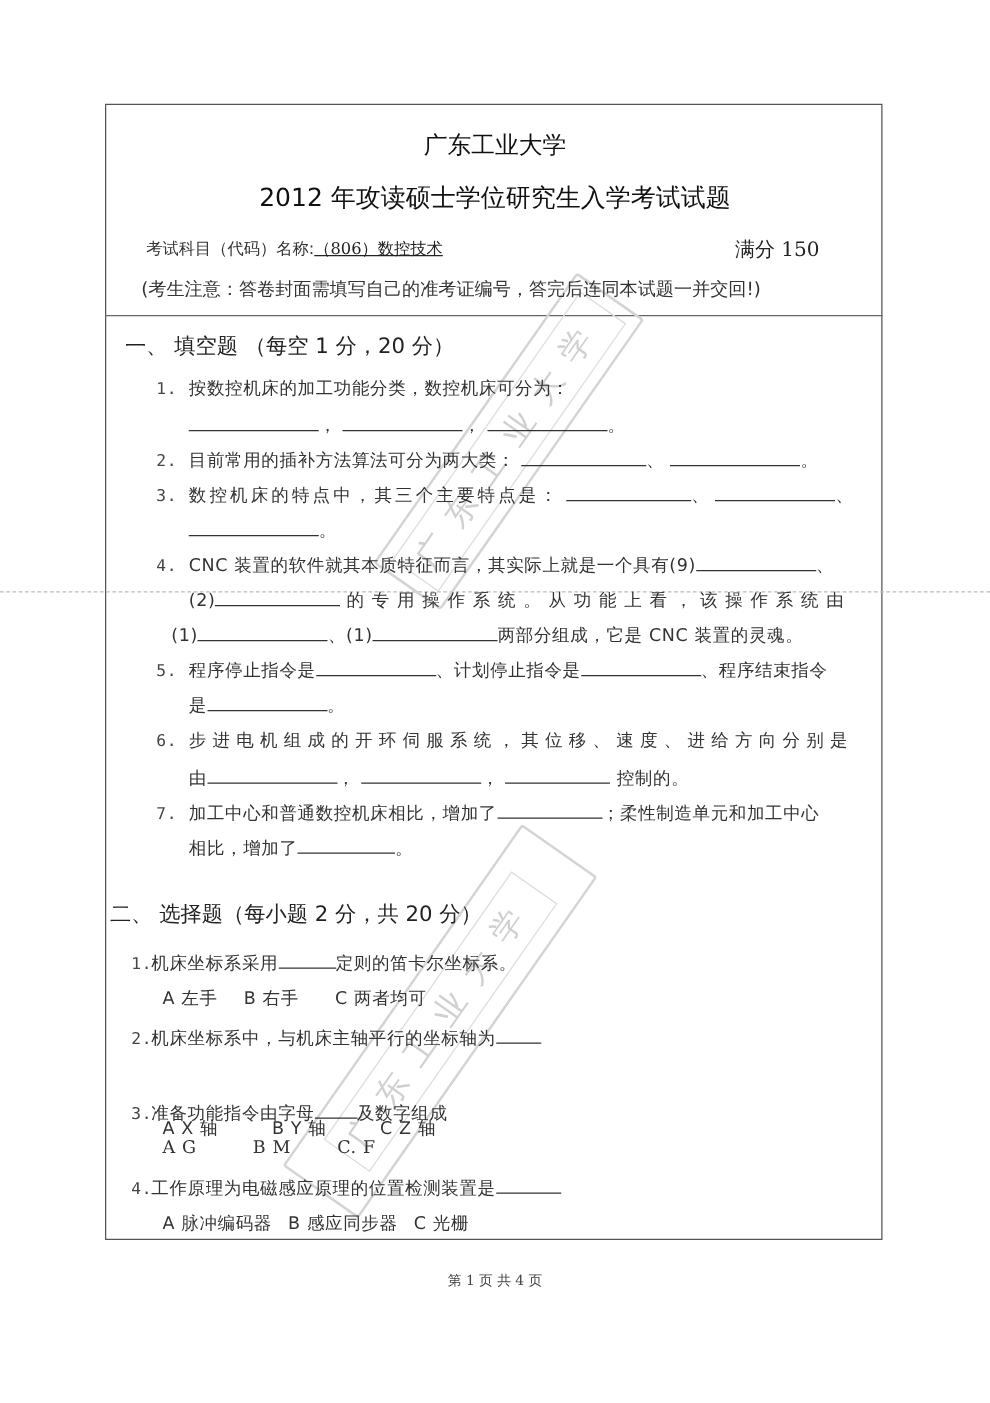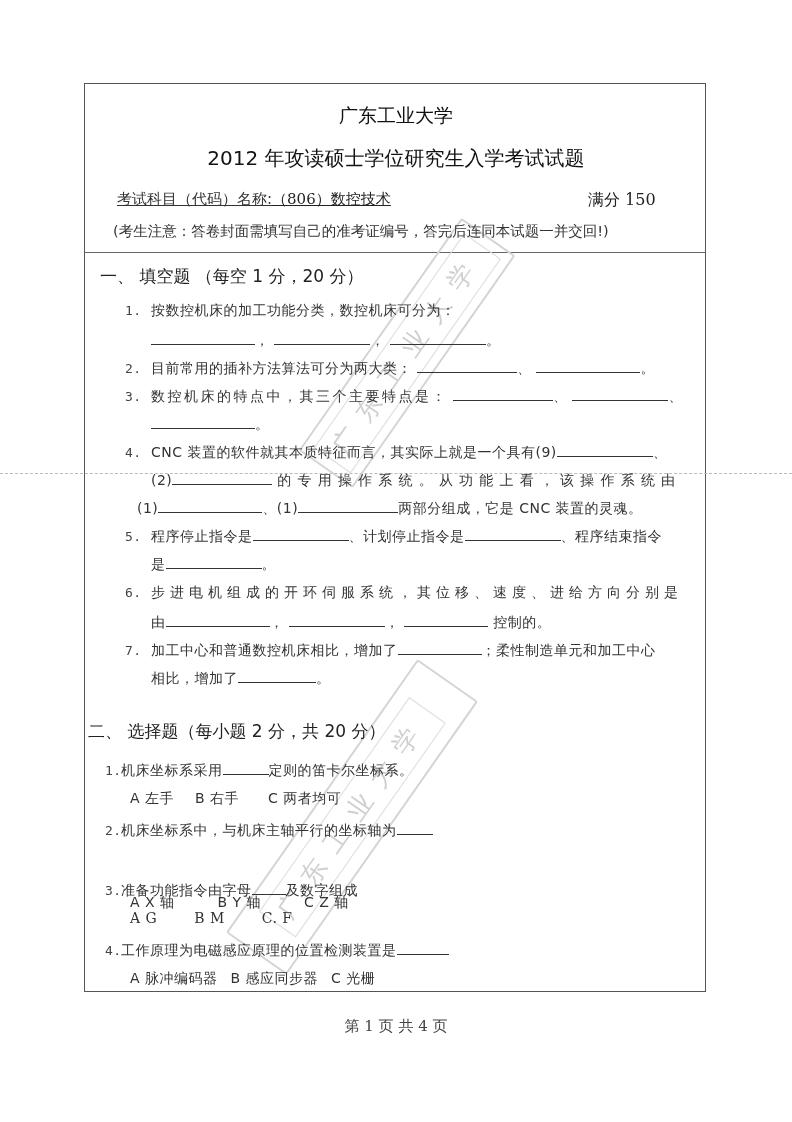--- a/index.html
+++ b/index.html
@@ -13,36 +13,36 @@
   }
   .divider { position:absolute; left:84px; top:252px; width:622px; height:0; border-top:1.5px solid #666; }
   .dotline {
     position:absolute; left:0; top:473px; width:792px; height:0;
     border-top:1px dashed #bbb;
   }
   .abs { position:absolute; white-space:nowrap; }
   .serif { font-family:"DejaVu Serif", serif; }
   .t-univ { left:0; width:792px; text-align:center; top:103px; font-size:19px; color:#111; }
   .t-title { left:0; width:792px; text-align:center; top:145px; font-size:20px; color:#111; }
-  .t-subj { left:117px; top:190px; font-size:15px; color:#333;text-decoration:underline; }
+  .t-subj { left:117px; top:190px; font-size:13px; color:#333; }
   .t-subj .u { text-decoration:underline; color:#222; }
   .t-score { left:588px; top:190px; font-size:16px; color:#222; }
   .t-note { left:113px; top:222px; font-size:14.5px; color:#333; }
   .sec { font-size:17px; color:#222;text-align:center; }
   .q { font-size:14px; color:#333; letter-spacing:0.5px; }
   .num { display:inline-block; width:26px; font-family:"DejaVu Sans Mono", monospace; font-size:13px; color:#444; }
   .blank { display:inline-block; border-bottom:1px solid #333; height:14px; vertical-align:baseline; }
   .stamp {
     position:absolute; border:2px solid #d4d4d4; border-radius:3px;
     transform:rotate(-55deg); color:#d0d0d0;
     display:flex; align-items:center; justify-content:center;
     font-size:26px; letter-spacing:14px; pointer-events:none;
   }
   .stamp .inner { border:1px solid #dcdcdc; padding:4px 10px; }
-  .footer { left:0; width:792px; text-align:center; top:1017px; font-size:15px; color:#444; font-family:"DejaVu Serif", serif; }
+  .footer { left:0; width:792px; text-align:center; top:1017px; font-size:11px; color:#444; font-family:"DejaVu Serif", serif; }
 </style>
 </head>
 <body>
 
 <div class="frame"></div>
 <div class="divider"></div>
 <div class="dotline"></div>
 
 <div class="stamp" style="left:265px; top:320px; width:280px; height:62px;">
   <span class="inner">广东工业大学</span>
@@ -138,21 +138,21 @@
   <span>A  X 轴</span>
   <span style="margin-left:38px">B Y 轴</span>
   <span style="margin-left:38px">C    Z 轴</span>
 </div>
 
 <div class="abs q" style="left:105px; top:880px;">
   <span class="num" style="width:16px">3.</span><span>准备功能指令由字母</span><span class="blank" style="width:34px"></span><span>及数字组成</span>
 </div>
 <div class="abs q serif" style="left:130px; top:910px;">
   <span>A   G</span>
-  <span style="margin-left:32px">B   M</span>
+  <span style="margin-left:40px">B   M</span>
   <span style="margin-left:32px">C.   F</span>
 </div>
 
 <div class="abs q" style="left:105px; top:940px;">
   <span class="num" style="width:16px">4.</span><span>工作原理为电磁感应原理的位置检测装置是</span><span class="blank" style="width:52px"></span>
 </div>
 <div class="abs q" style="left:130px; top:970px;">
   <span>A  脉冲编码器</span>
   <span style="margin-left:8px">B 感应同步器</span>
   <span style="margin-left:8px">C  光栅</span>

